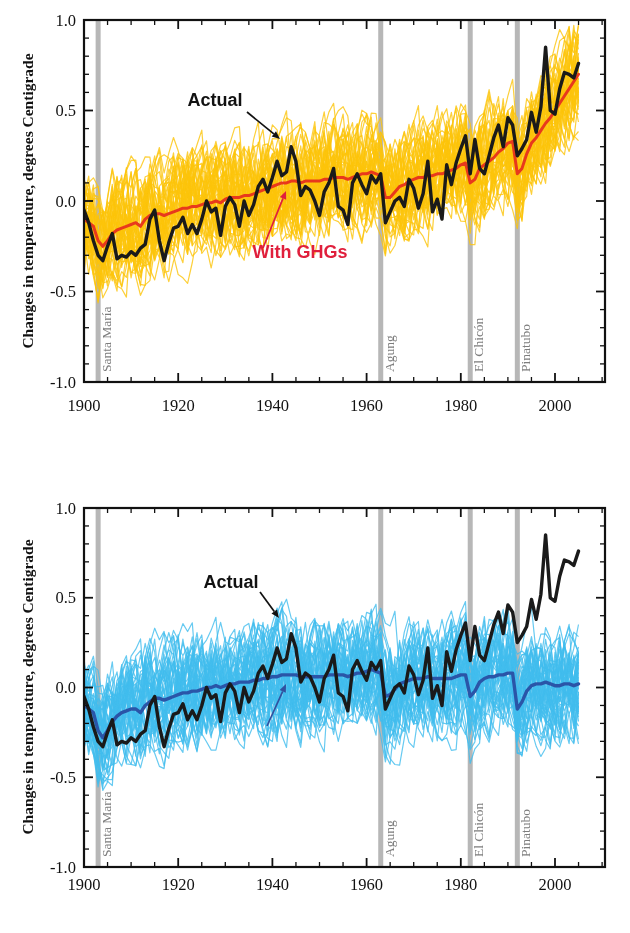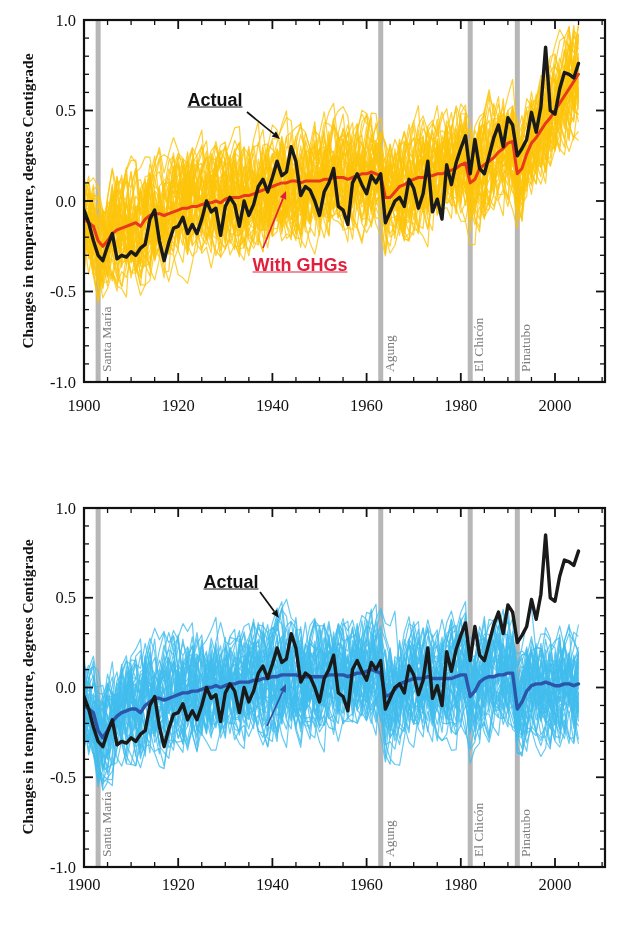--- a/index.html
+++ b/index.html
@@ -5,21 +5,21 @@
   html,body{margin:0;padding:0;background:#ffffff;}
   #canvas{position:relative;width:630px;height:933px;background:#ffffff;overflow:hidden;
           font-family:"Liberation Serif",serif;}
   svg{position:absolute;left:0;top:0;}
   .ylabel{position:absolute;width:400px;height:22px;text-align:center;
           transform:rotate(-90deg);font-family:"Liberation Serif",serif;
           font-weight:700;font-size:15.5px;color:#111;line-height:22px;white-space:nowrap;}
   #ylabel-top{left:-172px;top:190px;}
   #ylabel-bottom{left:-172px;top:676px;}
   .anno{position:absolute;transform:translate(-50%,-50%);white-space:nowrap;
-        font-family:"Liberation Sans",sans-serif;font-weight:700;font-size:18px;text-decoration:underline;}
+        font-family:"Liberation Sans",sans-serif;font-weight:700;font-size:18px;}
 </style>
 </head>
 <body>
 
 <div id="canvas">
   <svg id="fig-svg" width="630" height="933" viewBox="0 0 630 933">
       <rect x="95.63" y="21" width="5" height="360" fill="#b7b7b7"></rect>
       <rect x="378.23" y="21" width="5" height="360" fill="#b7b7b7"></rect>
       <rect x="467.71999999999997" y="21" width="5" height="360" fill="#b7b7b7"></rect>
       <rect x="514.8199999999999" y="21" width="5" height="360" fill="#b7b7b7"></rect>
@@ -350,15 +350,15 @@
       <line x1="260" y1="592" x2="274.2798672852615" y2="611.5408710219368" stroke="#111111" stroke-width="1.7"></line>
       <polygon points="279.0,618.0 271.5,613.5 277.0,609.5" fill="#111111"></polygon>
       <line x1="267" y1="726" x2="282.70265704115644" y2="691.2888633827068" stroke="#31519f" stroke-width="1.7"></line>
       <polygon points="286.0,684.0 285.8,692.7 279.6,689.9" fill="#31519f"></polygon>
     </svg>
 
   <div class="ylabel" id="ylabel-top">Changes in temperature, degrees Centigrade</div>
   <div class="ylabel" id="ylabel-bottom">Changes in temperature, degrees Centigrade</div>
 
   <div class="anno" id="anno-0-0" style="left: 215px; top: 100px; color: rgb(17, 17, 17);">Actual</div>
-  <div class="anno" id="anno-0-1" style="left: 300px; top: 265px; color: rgb(224, 31, 60);">With GHGs</div>
+  <div class="anno" id="anno-0-1" style="left: 300px; top: 252px; color: rgb(224, 31, 60);">With GHGs</div>
   <div class="anno" id="anno-1-0" style="left: 231px; top: 582px; color: rgb(17, 17, 17);">Actual</div>
 </div>
 
 </body></html>

